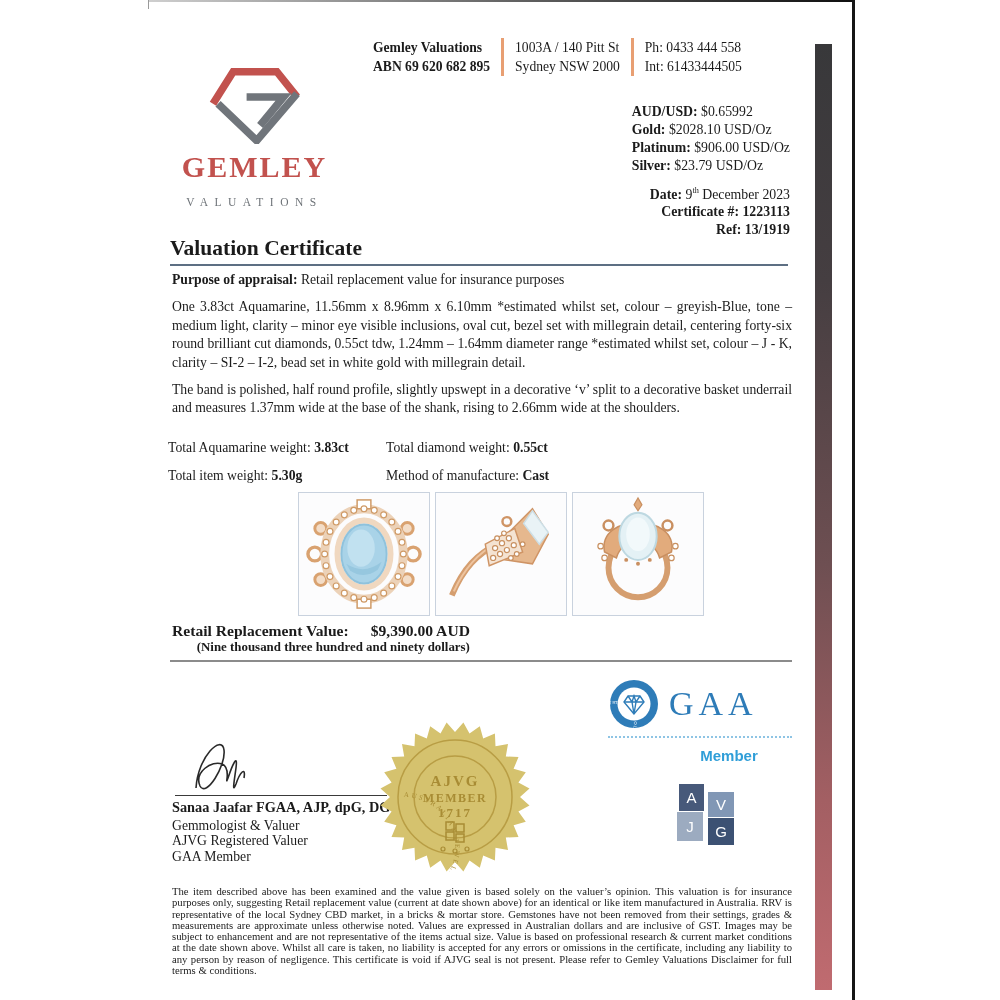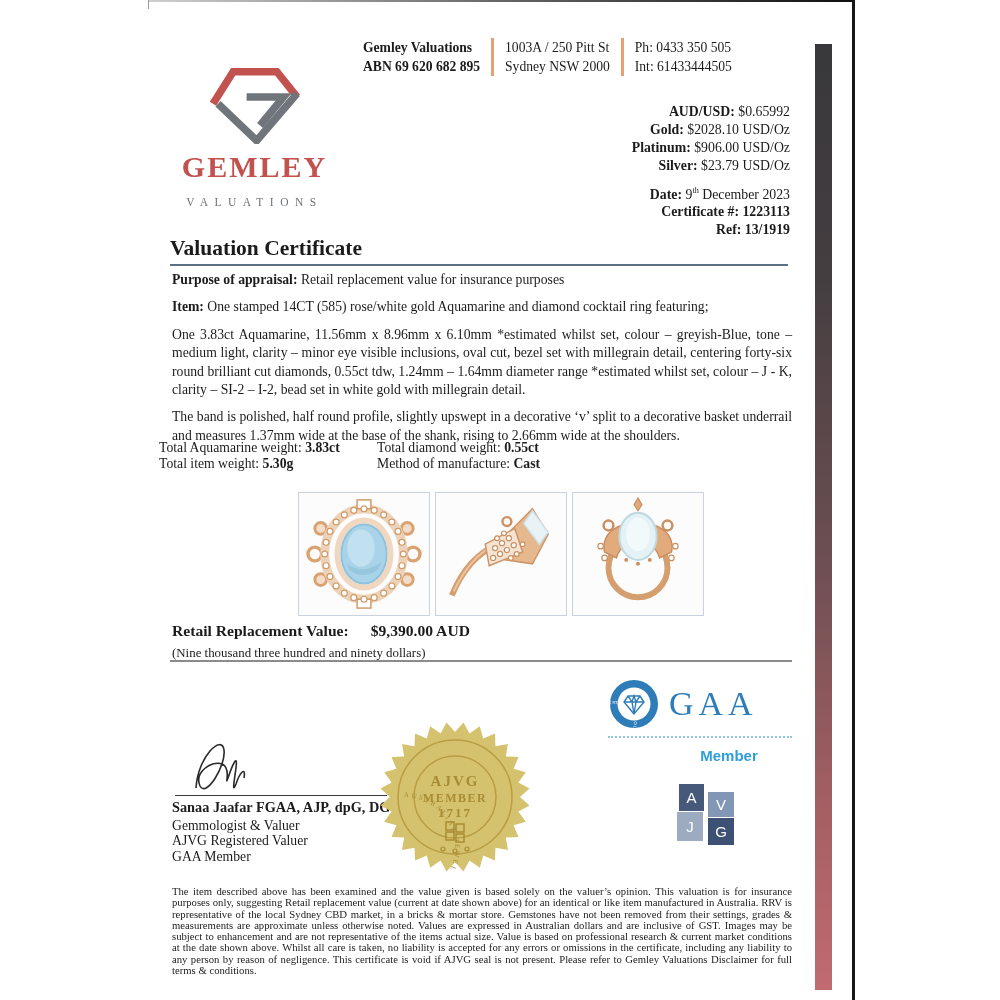--- a/index.html
+++ b/index.html
@@ -9,57 +9,57 @@
 
   
   .scan-top-line{left:148px;top:0;width:706px;height:2px;
     background:linear-gradient(90deg,#cfcfcf,#666 50%,#0f0f0f);}
   .scan-left-tick{left:148px;top:0;width:1px;height:9px;background:#9a9a9a;}
   .scan-right-bar{left:815px;top:44px;width:17px;height:946px;
     background:linear-gradient(180deg,#38383a 0%,#453e41 25%,#6e4f52 55%,#a35f63 80%,#c06b70 100%);}
   .scan-right-line{left:852px;top:0;width:3px;height:1000px;background:#161616;}
 
   
-  .contact{left:352px;top:38px;display:flex;font-size:13.6px;line-height:19px;}
+  .contact{left:362px;top:38px;display:flex;font-size:13.6px;line-height:19px;}
   .contact .col{padding:0 11px;}
   .contact .col + .col{border-left:3px solid #e89f73;}
   .contact .col.bold{font-weight:bold;}
 
   
   .logo{left:162px;top:60px;width:185px;text-align:center;}
   .logo .word{font-size:30px;font-weight:bold;color:#c2524e;letter-spacing:2px;margin-top:2px;}
   .logo .tag{font-size:11.5px;color:#6e7378;letter-spacing:6.5px;margin-top:12px;}
 
   
-  .rates{right:210px;top:103px;text-align:right;font-size:13.8px;line-height:18px;}
+  .rates{right:210px;top:103px;font-size:13.8px;line-height:18px;}
   .meta{right:210px;top:182px;text-align:right;font-size:13.8px;line-height:17.5px;}
   sup{font-size:60%;vertical-align:super;}
 
   
   .title{left:170px;top:236px;width:618px;font-size:21.5px;font-weight:bold;}
   .title-rule{left:170px;top:264px;width:618px;border-top:2px solid #5d6f83;height:0;}
 
   
   .doc-body{left:172px;top:271px;width:620px;font-size:13.7px;line-height:18.4px;}
   .doc-body p{margin:0 0 9px 0;}
   .doc-body p.just{text-align:justify;}
 
-  .weights{left:159px;top:440px;display:grid;grid-template-columns:218px auto;
-    row-gap:0;font-size:13.7px;font-family:Liberation Serif, serif;}
+  .weights{left:168px;top:440px;display:grid;grid-template-columns:218px auto;
+    row-gap:12px;font-size:13.7px;font-family:Liberation Serif, serif;}
 
   
   .photos{left:298px;top:492px;display:flex;gap:5px;}
   .photo{width:130px;height:122px;background:#fcfcfd;border:1px solid #c9d2de;
     display:flex;align-items:center;justify-content:center;}
 
   
   .value{left:172px;top:622px;}
   .value .l1{font-size:15.6px;font-weight:bold;}
   .value .amt{margin-left:22px;text-align:right;}
-  .value .l2{font-size:12.9px;font-weight:normal;margin-top:6px;}
+  .value .l2{font-size:12.9px;font-weight:bold;margin-top:0;text-align:right;}
   .value-rule{left:170px;top:660px;width:622px;border-top:2px solid #8b8b8b;height:0;}
 
   
   .sig-squiggle{left:178px;top:730px;}
   .sig-line{left:175px;top:795px;width:212px;border-top:1.3px solid #3a3a3a;height:0;}
   .signatory{left:172px;top:800px;font-size:13.7px;line-height:15.6px;}
   .signatory .name{font-weight:bold;font-size:14.3px;margin-bottom:2px;}
 
   
   .seal{left:380px;top:722px;}
@@ -95,25 +95,25 @@
 <div class="abs scan-left-tick"></div>
 <div class="abs scan-right-bar"></div>
 <div class="abs scan-right-line"></div>
 
 <div class="abs contact">
   <div class="col bold">
     <div>Gemley Valuations</div>
     <div>ABN 69 620 682 895</div>
   </div>
   <div class="col">
-    <div>1003A / 250 Pitt St</div>
+    <div>1003A / 140 Pitt St</div>
     <div>Sydney NSW 2000</div>
   </div>
   <div class="col">
-    <div>Ph: 0433 350 505</div>
+    <div>Ph: 0433 444 558</div>
     <div>Int: 61433444505</div>
   </div>
 </div>
 
 <div class="abs logo">
   <svg width="104" height="84" viewBox="0 0 120 100">
     <polyline points="10,52 34,14 86,14 110,44" fill="none" stroke="#c2524e" stroke-width="9"></polyline>
     <polyline points="110,40 62,96 16,52" fill="none" stroke="#70757b" stroke-width="9"></polyline>
     <path d="M50,44 H94 L66,78" fill="none" stroke="#70757b" stroke-width="9"></path>
   </svg>
@@ -132,21 +132,20 @@
   <div><b>Date:</b><span> 9</span><sup>th</sup><span> December 2023</span></div>
   <div><b>Certificate #: 1223113</b></div>
   <div><b>Ref: 13/1919</b></div>
 </div>
 
 <div class="abs title">Valuation Certificate</div>
 <div class="abs title-rule"></div>
 
 <div class="abs doc-body">
   <p><b>Purpose of appraisal:</b><span> Retail replacement value for insurance purposes</span></p>
-  <p><b>Item:</b><span> One stamped 14CT (585) rose/white gold Aquamarine and diamond cocktail ring featuring;</span></p>
   <p class="just">One 3.83ct Aquamarine, 11.56mm x 8.96mm x 6.10mm *estimated whilst set, colour – greyish-Blue, tone – medium light, clarity – minor eye visible inclusions, oval cut, bezel set with millegrain detail, centering forty-six round brilliant cut diamonds, 0.55ct tdw, 1.24mm – 1.64mm diameter range *estimated whilst set, colour – J - K, clarity – SI-2 – I-2, bead set in white gold with millegrain detail.</p>
   <p class="just">The band is polished, half round profile, slightly upswept in a decorative ‘v’ split to a decorative basket underrail and measures 1.37mm wide at the base of the shank, rising to 2.66mm wide at the shoulders.</p>
 </div>
 
 <div class="abs weights">
   <div><span>Total Aquamarine weight:</span><b> 3.83ct</b></div>
   <div><span>Total diamond weight:</span><b> 0.55ct</b></div>
   <div><span>Total item weight:</span><b> 5.30g</b></div>
   <div><span>Method of manufacture:</span><b> Cast</b></div>
 </div>

